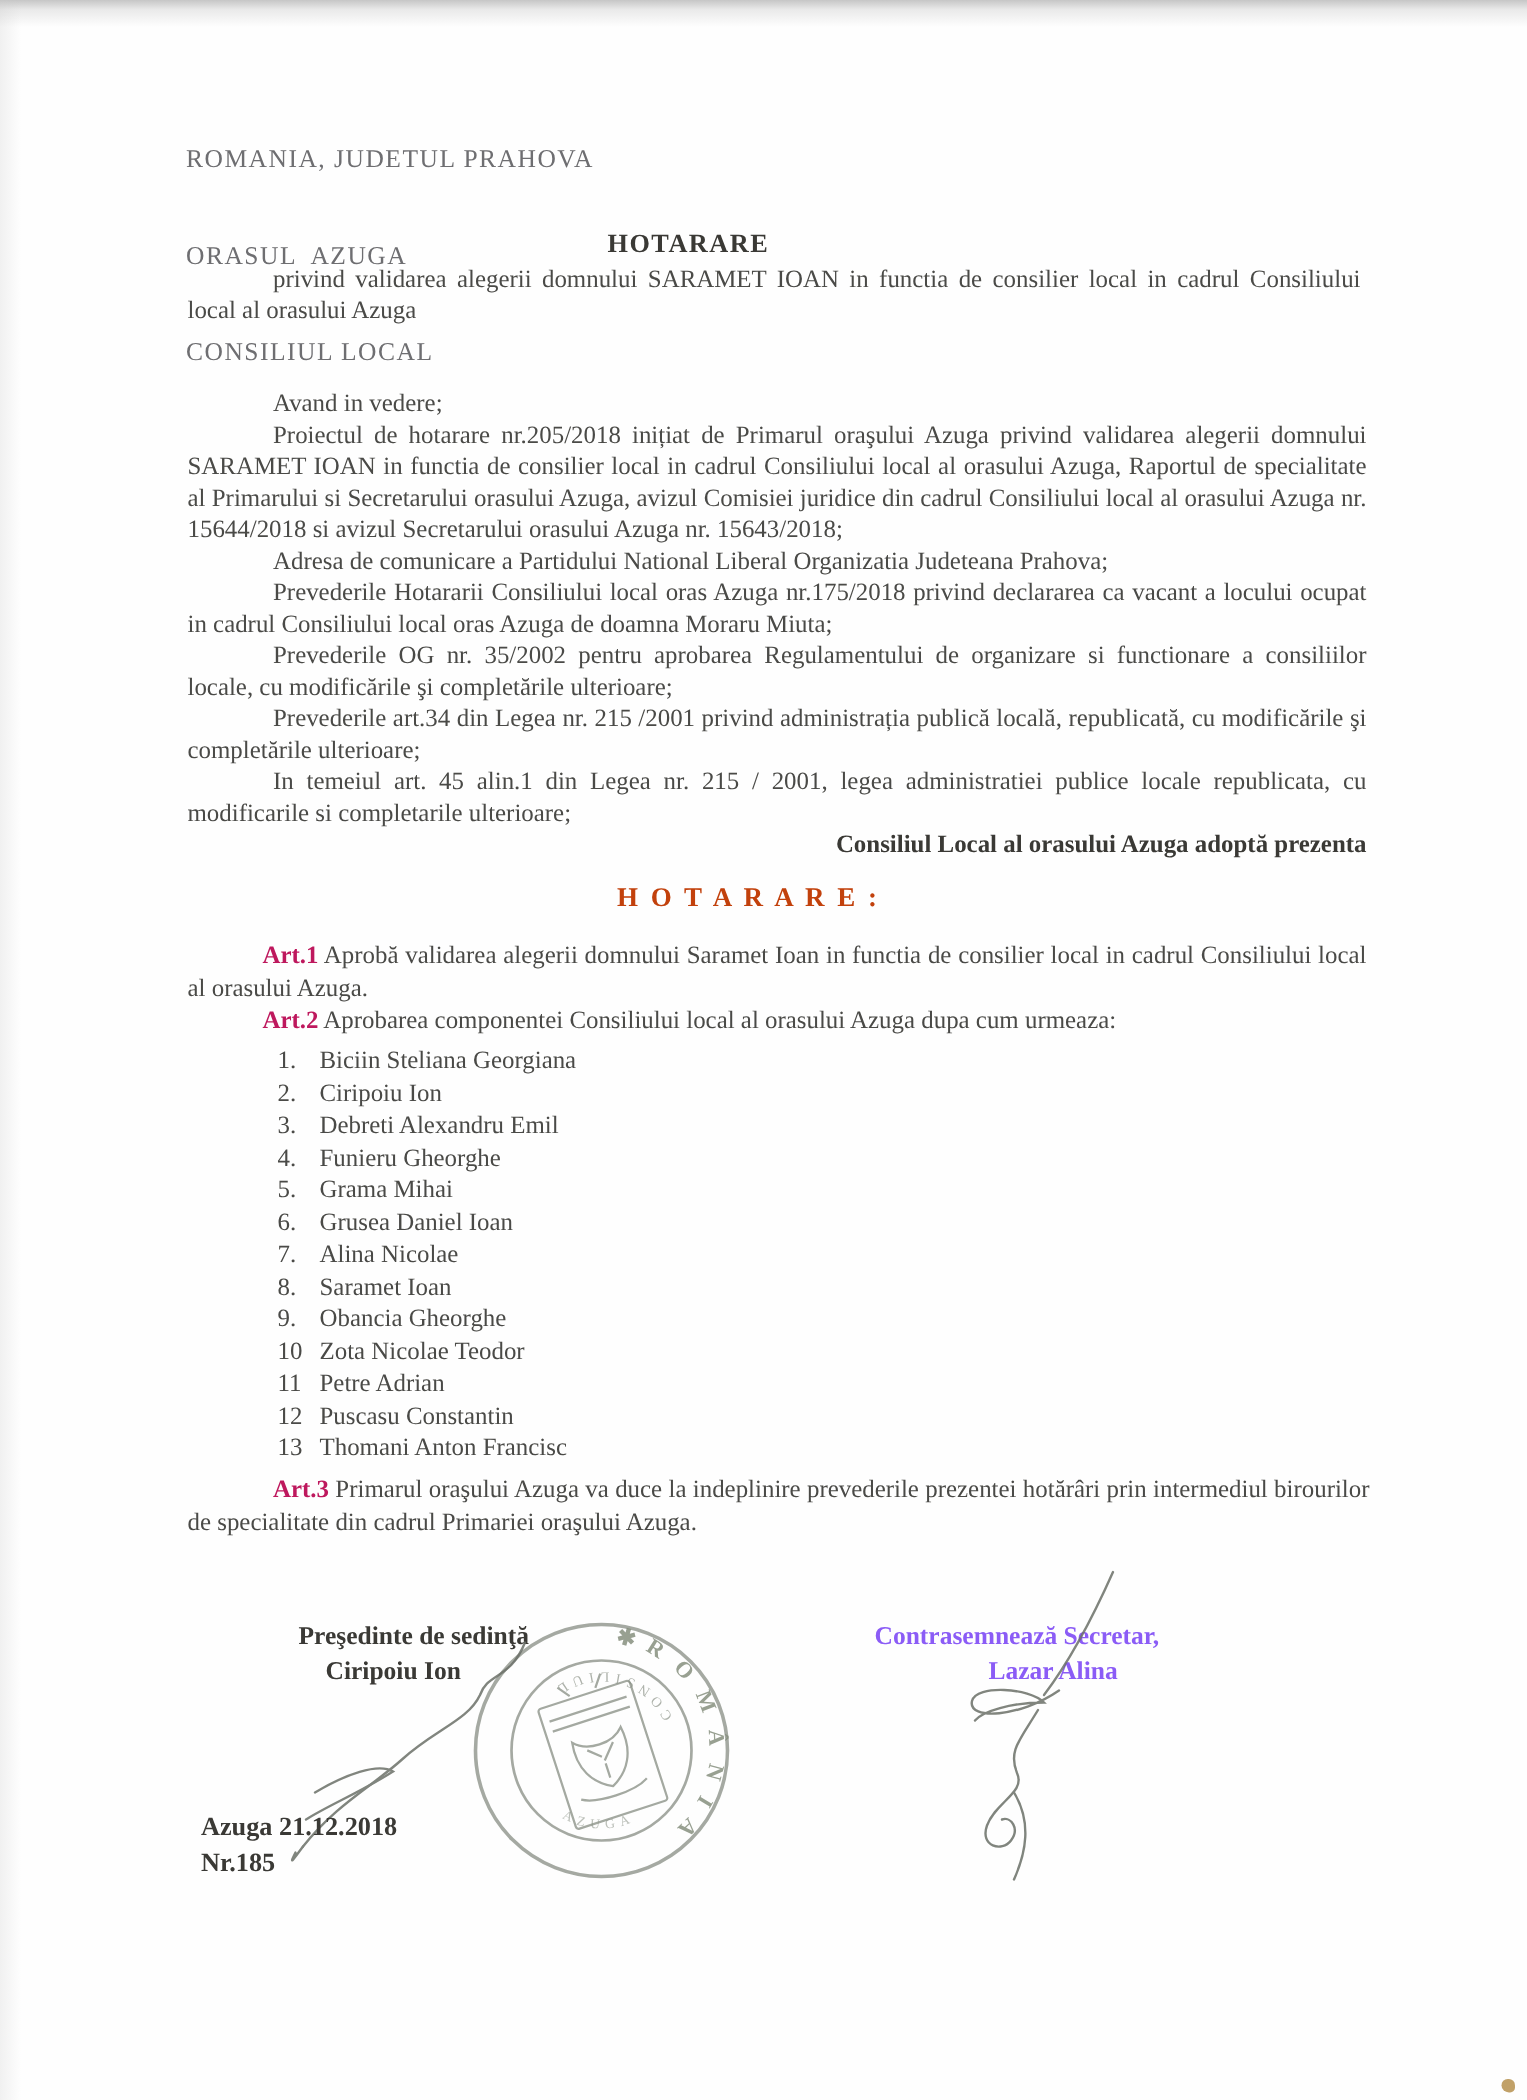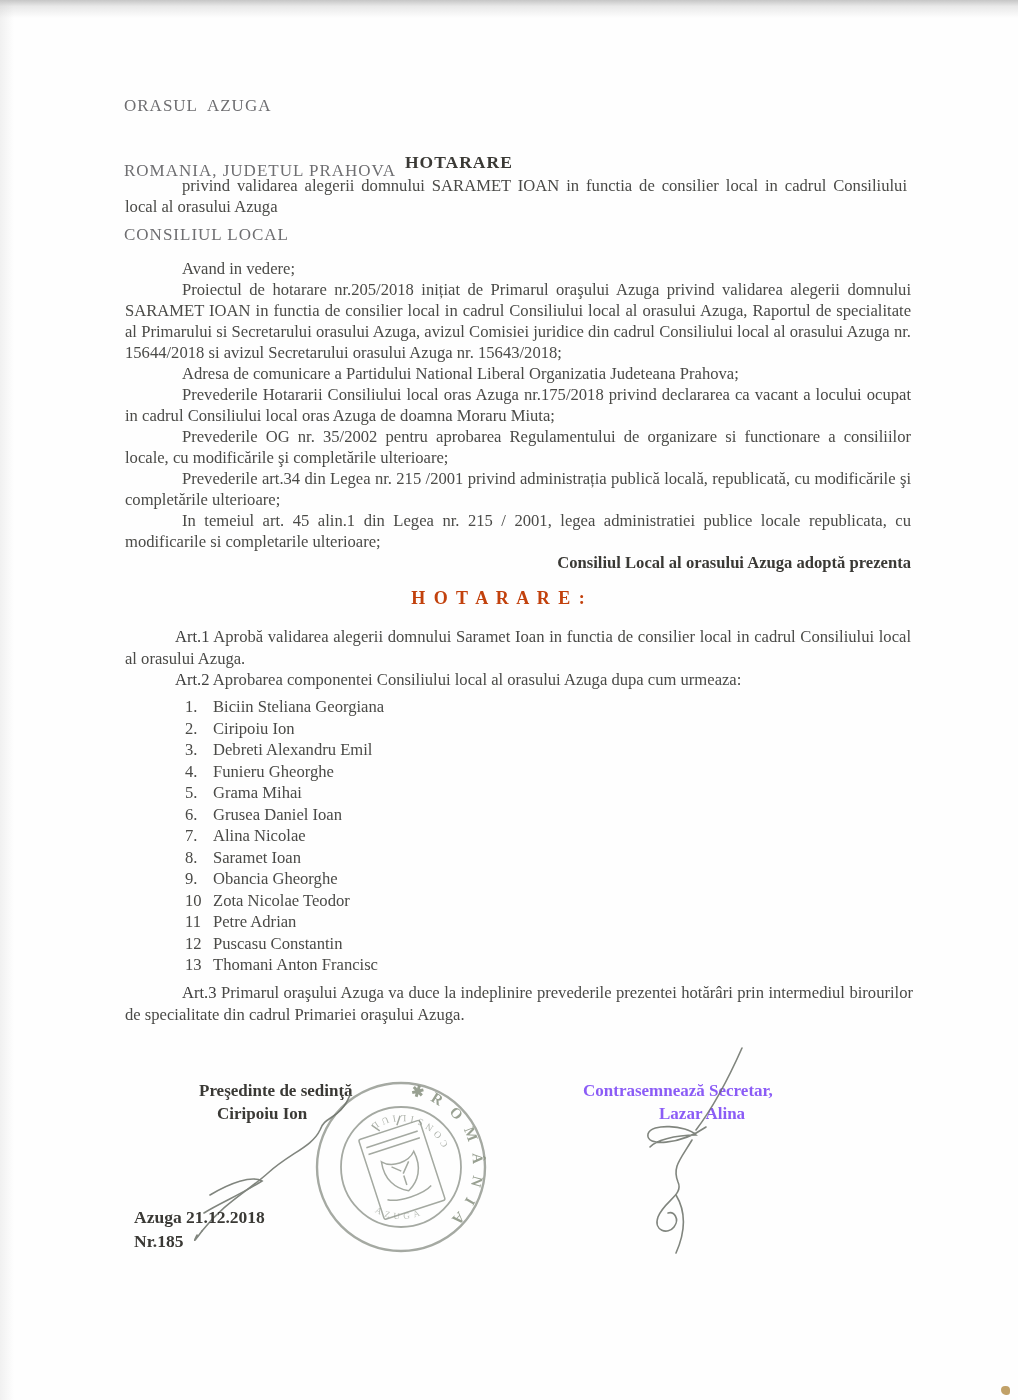--- a/index.html
+++ b/index.html
@@ -42,21 +42,21 @@
   .decision-heading {
     position:absolute; left:125px; top:588px; width:748px;
     text-align:center; font-weight:bold; font-size:18px;
     letter-spacing:2px; color:#c2410c; white-space:pre;
   }
   .block-art12 {
     position:absolute; left:125px; top:626px; width:786px;
     font-size:16.6px; line-height:21.5px; text-align:justify;
   }
   .block-art12 p { margin:0; text-indent:50px; }
-  .art-label { font-weight:normal; color:#404040; }
+  .art-label { font-weight:bold; color:#be185d; }
   .member-list {
     position:absolute; left:185px; top:696px;
     font-size:16.6px; line-height:21.5px;
   }
   .member { display:flex; }
   .member .num { min-width:28px; }
   .block-art3 {
     position:absolute; left:125px; top:982px; width:788px;
     font-size:16.6px; line-height:21.5px; text-align:justify;
   }
@@ -85,22 +85,22 @@
 </style>
 </head>
 <body>
 
 <div class="page">
 
   <div class="scan-edge-top"></div>
   <div class="scan-shade-left"></div>
 
   <div class="doc-header">
+    <p>ROMANIA, JUDETUL PRAHOVA</p>
     <p>ORASUL  AZUGA</p>
-    <p>ROMANIA, JUDETUL PRAHOVA</p>
     <p>CONSILIUL LOCAL</p>
   </div>
 
   <div class="title-heading">HOTARARE</div>
   <p class="title-sub">privind  validarea  alegerii  domnului  SARAMET  IOAN  in functia de consilier local in cadrul Consiliului local al orasului Azuga</p>
 
   <div class="preamble">
     <p>Avand in vedere;</p>
     <p>Proiectul de hotarare nr.205/2018 inițiat de Primarul oraşului Azuga privind validarea alegerii domnului SARAMET IOAN in functia de consilier local in cadrul Consiliului local al orasului Azuga, Raportul de specialitate al Primarului si Secretarului orasului Azuga, avizul Comisiei juridice din cadrul Consiliului local al orasului Azuga nr. 15644/2018 si avizul Secretarului orasului Azuga nr. 15643/2018;</p>
     <p>Adresa de comunicare  a Partidului National Liberal Organizatia Judeteana Prahova;</p>

